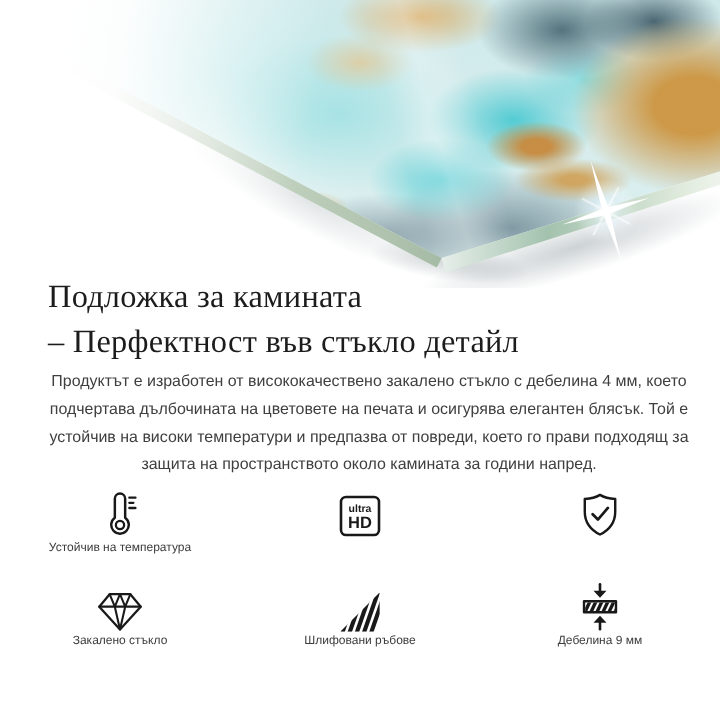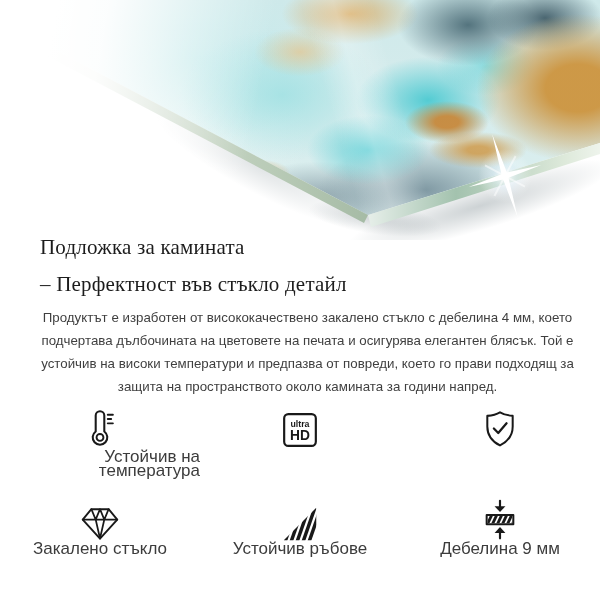--- a/index.html
+++ b/index.html
@@ -46,32 +46,32 @@
     clip-path:polygon(368px 215px,600px 143px,600px 154px,371px 227px);
     background:linear-gradient(to right,#8fa68f 0%,#c6d6c2 22%,#eef5ec 46%,#ffffff 56%,#a3c2ae 76%,#dde9da 94%,#eef4ec 100%);}
 
   .fade{position:absolute;inset:0;
     background:linear-gradient(101deg,#ffffff 9%,rgba(255,255,255,.93) 17%,rgba(255,255,255,.5) 29%,rgba(255,255,255,0) 43%);}
 
   .sparkle{position:absolute;left:457px;top:128px;width:96px;height:96px;transform:rotate(-17deg);}
 
   
   .title{position:absolute;left:40px;top:229px;margin:0;font-family:"Liberation Serif","DejaVu Serif",serif;
-    font-weight:400;font-size:21px;line-height:37px;color:#1c1c1c;letter-spacing:.2px;}
+    font-weight:400;font-size:27px;line-height:37px;color:#1c1c1c;letter-spacing:.2px;}
   .title span{display:block;}
   .desc{position:absolute;left:40px;top:306px;width:535px;margin:0;
     font-size:13.3px;line-height:23px;color:#3f3f3f;text-align:center;}
 
   
   .features{position:absolute;left:0;top:402px;width:600px;display:grid;
     grid-template-columns:repeat(3,1fr);row-gap:16px;}
   .feature{display:flex;flex-direction:column;align-items:center;}
   .icon-box{height:48px;display:flex;align-items:flex-end;justify-content:center;margin-bottom:0;}
   .icon-box svg{display:block;}
-  .f-label{font-size:17px;line-height:14px;color:#3c3c3c;text-align:right;}
+  .f-label{font-size:10px;line-height:14px;color:#3c3c3c;text-align:right;}
   .ic{stroke:#191919;fill:none;stroke-linecap:round;stroke-linejoin:round;}
   .ic-fill{fill:#191919;stroke:none;}
   .hd-text{font-family:"Liberation Sans","DejaVu Sans",sans-serif;font-weight:bold;fill:#191919;}
 </style>
 </head>
 <body>
 
 <div class="page">
 
   <div class="hero">
@@ -155,21 +155,21 @@
             </defs>
           <g clip-path="url(#pe-clip)" stroke="#191919" stroke-width="4.6">
             <line x1="4" y1="48" x2="20" y2="2"></line>
             <line x1="12" y1="48" x2="28" y2="2"></line>
             <line x1="20" y1="48" x2="36" y2="2"></line>
             <line x1="28" y1="48" x2="44" y2="2"></line>
             <line x1="36" y1="48" x2="52" y2="2"></line>
           </g>
         </svg>
       </div>
-      <div class="f-label">Устойчив ръбове</div>
+      <div class="f-label">Шлифовани ръбове</div>
     </div>
 
     <div class="feature">
       <div class="icon-box">
         <svg width="40" height="44" viewBox="0 0 48 52">
           <line class="ic" stroke-width="2.6" x1="24" y1="3" x2="24" y2="10"></line>
           <path class="ic-fill" d="M17.5 9.5 H30.5 L24 16.5 Z"></path>
           <rect class="ic" stroke-width="2.4" x="8" y="20" width="32" height="11"></rect>
           <defs>
               <clipPath id="th-clip">

